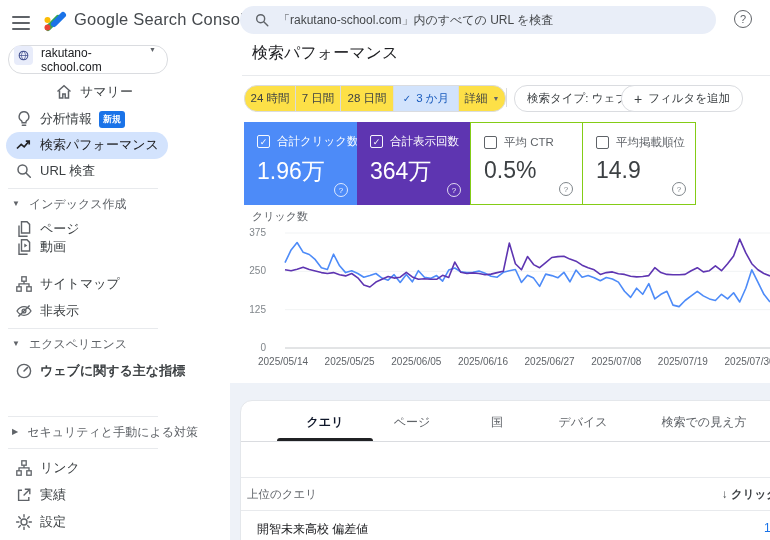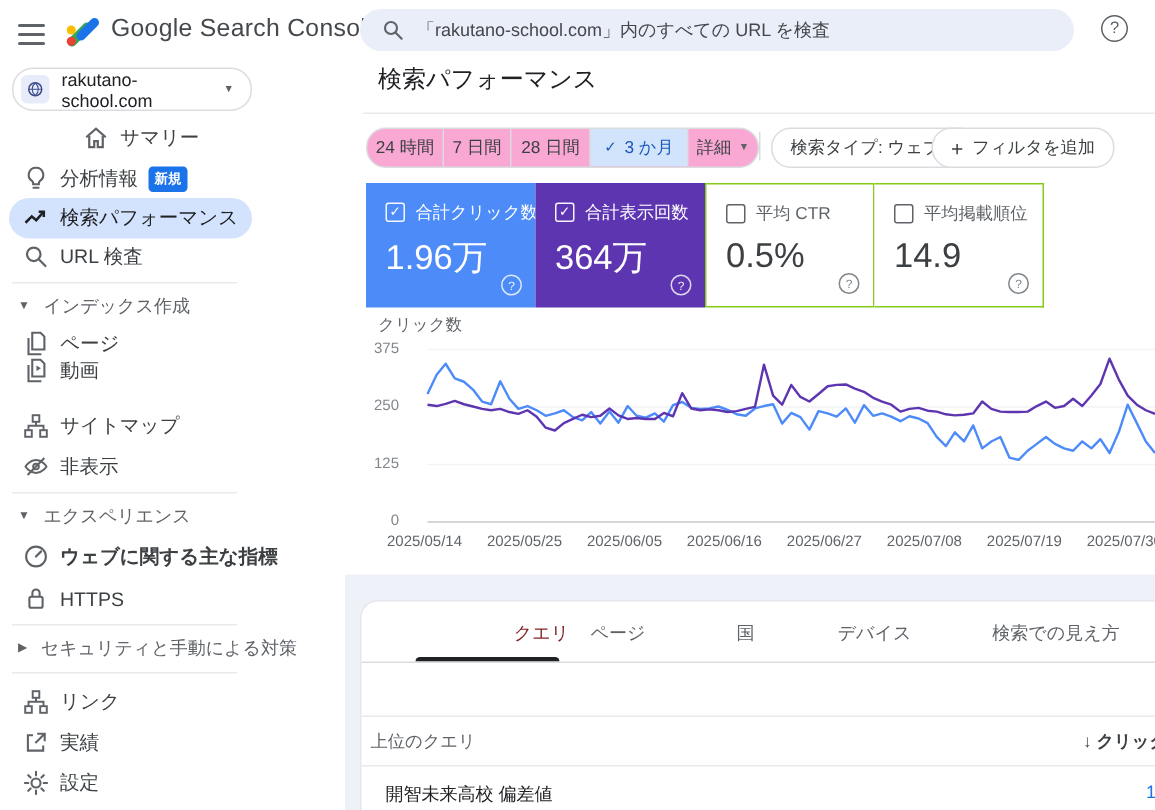--- a/index.html
+++ b/index.html
@@ -9,37 +9,37 @@
   
   .hamburger span{display:block;width:18px;height:2px;background:#5f6368;margin:4px 0;border-radius:1px;}
   .app-title{font-size:16.5px;color:#45494d;letter-spacing:.2px;}
   .search-pill{position:absolute;left:240px;top:6px;width:476px;height:28px;border-radius:14px;
                background:#e9eef8;display:flex;align-items:center;}
   .search-pill .q{margin-left:38px;font-size:12px;color:#44474a;}
   .help-circle{border:1.5px solid #5f6368;border-radius:50%;color:#5f6368;display:flex;align-items:center;justify-content:center;}
   
   .sidebar{position:absolute;left:0;top:40px;width:230px;height:500px;background:#fff;}
   .prop-pill{position:absolute;left:8px;top:5px;width:158px;height:27px;border:1px solid #dadce0;border-radius:14px;
-             display:flex;align-items:center;background:#fff;}
+             display:flex;background:#fff;}
   .prop-ic{width:19px;height:19px;background:#e8ecfa;border-radius:4px;margin-left:5px;display:flex;align-items:center;justify-content:center;}
   .prop-name{font-size:12px;color:#202124;margin-left:8px;flex:1;}
   .caret{font-size:7px;color:#5f6368;line-height:1;}
   .row{position:absolute;left:0;width:230px;height:26px;display:flex;align-items:center;z-index:2;}
   .row .nicon{margin-left:15px;flex:0 0 18px;color:#5f6368;}
   .row .nlbl{font-size:13px;color:#3c4043;margin-left:7px;white-space:nowrap;}
   .sel-pill{position:absolute;left:6px;width:162px;height:27px;background:#d3e3fd;border-radius:14px;z-index:1;}
   .sec{position:absolute;left:0;width:230px;height:16px;display:flex;align-items:center;}
   .sec .tri{font-size:8px;color:#5f6368;margin-left:12px;line-height:1;}
   .sec .slbl{font-size:12px;color:#5f6368;margin-left:9px;white-space:nowrap;}
   .sdiv{position:absolute;left:8px;width:150px;height:1px;background:#e8eaed;}
   .badge{background:#1a73e8;color:#fff;font-size:9px;font-weight:bold;border-radius:3px;padding:2px 4px;margin-left:7px;}
   
   .page-title{position:absolute;left:252px;top:43px;font-size:16px;color:#202124;}
   .hdiv{position:absolute;height:1px;background:#e8eaed;}
-  .seg{position:absolute;left:244px;top:85px;height:25px;display:flex;border:1px solid #dadce0;border-radius:13px;overflow:hidden;background:#f9a8d4;}
+  .seg{position:absolute;left:244px;top:85px;height:25px;display:flex;border:1px solid #dadce0;border-radius:13px;overflow:hidden;background:#fde047;}
   .seg .s{display:flex;align-items:center;justify-content:center;font-size:11.5px;color:#3c4043;border-left:1px solid #dadce0;}
   .seg .s:first-child{border-left:none;}
   .seg .s.on{background:#d2e3fc;color:#185abc;}
   .seg .chk{font-size:10px;margin-right:5px;}
   .pillbtn{position:absolute;top:85px;height:25px;border:1px solid #dadce0;border-radius:13px;background:#fff;
            display:flex;align-items:center;padding:0 12px;font-size:11.5px;color:#3c4043;white-space:nowrap;}
   .pillbtn .caret{margin-left:6px;}
   .plus{font-size:14px;margin-right:6px;color:#3c4043;}
   .vdiv{position:absolute;width:1px;background:#dadce0;}
   
@@ -60,21 +60,21 @@
   .mhelp{border:1px solid;border-radius:50%;display:flex;align-items:center;justify-content:center;}
   
   .ylab{position:absolute;left:252px;top:209px;font-size:11px;color:#5f6368;}
   .ytick{position:absolute;left:234px;width:32px;text-align:right;font-size:10px;color:#80868b;}
   .xtick{position:absolute;top:356px;transform:translateX(-50%);font-size:10px;color:#5f6368;white-space:nowrap;}
   
   .band{position:absolute;left:230px;top:383px;width:540px;height:157px;background:#eef2f8;}
   .tcard{position:absolute;left:240px;top:400px;width:540px;height:141px;background:#fff;
          border:1px solid #e4e7eb;border-radius:12px 0 0 0;box-sizing:border-box;}
   .tab{position:absolute;top:414px;transform:translateX(-50%);font-size:12px;color:#5f6368;white-space:nowrap;z-index:3;}
-  .tab.on{color:#7f1d1d;font-weight:normal;margin-left:36px;}
+  .tab.on{color:#0f172a;font-weight:bold;}
   .underline{position:absolute;top:438px;height:3px;background:#202124;border-radius:3px 3px 0 0;z-index:3;}
   .thead{position:absolute;font-size:11.5px;color:#5f6368;z-index:3;}
   .tsort{position:absolute;left:722px;top:487px;font-size:11.5px;color:#3c4043;font-weight:bold;white-space:nowrap;z-index:3;}
   .trow{position:absolute;left:257px;top:521px;font-size:12px;color:#202124;z-index:3;white-space:nowrap;}
   .tval{position:absolute;left:764px;top:521px;font-size:12px;color:#1a73e8;z-index:3;}
 </style>
 </head>
 <body>
 
 <div class="screen" id="screen">
@@ -191,27 +191,20 @@
     <div class="sec" style="top:296px;">
       <span class="tri">▼</span>
       <span class="slbl">エクスペリエンス</span>
     </div>
     <div class="row" style="top:318px;font-weight:bold;">
       <svg class="nicon" width="18" height="18" viewBox="0 0 18 18">
           <circle cx="9" cy="9" r="6.6" fill="none" stroke="currentColor" stroke-width="1.4"></circle>
           <path d="M9 9l3.4-3.4" stroke="currentColor" stroke-width="1.5" stroke-linecap="round"></path>
         </svg>
       <span class="nlbl">ウェブに関する主な指標</span>
-    </div>
-    <div class="row" style="top:346px;">
-      <svg class="nicon" width="18" height="18" viewBox="0 0 18 18">
-          <rect x="4.6" y="7.8" width="8.8" height="7.4" rx="1.2" fill="none" stroke="currentColor" stroke-width="1.4"></rect>
-          <path d="M6.6 7.8V5.4a2.4 2.4 0 0 1 4.8 0v2.4" fill="none" stroke="currentColor" stroke-width="1.4"></path>
-        </svg>
-      <span class="nlbl">HTTPS</span>
     </div>
 
     <div class="sdiv" style="top:376px;"></div>
 
     <div class="sec" style="top:384px;">
       <span class="tri">▶</span>
       <span class="slbl">セキュリティと手動による対策</span>
     </div>
 
     <div class="sdiv" style="top:408px;"></div>

